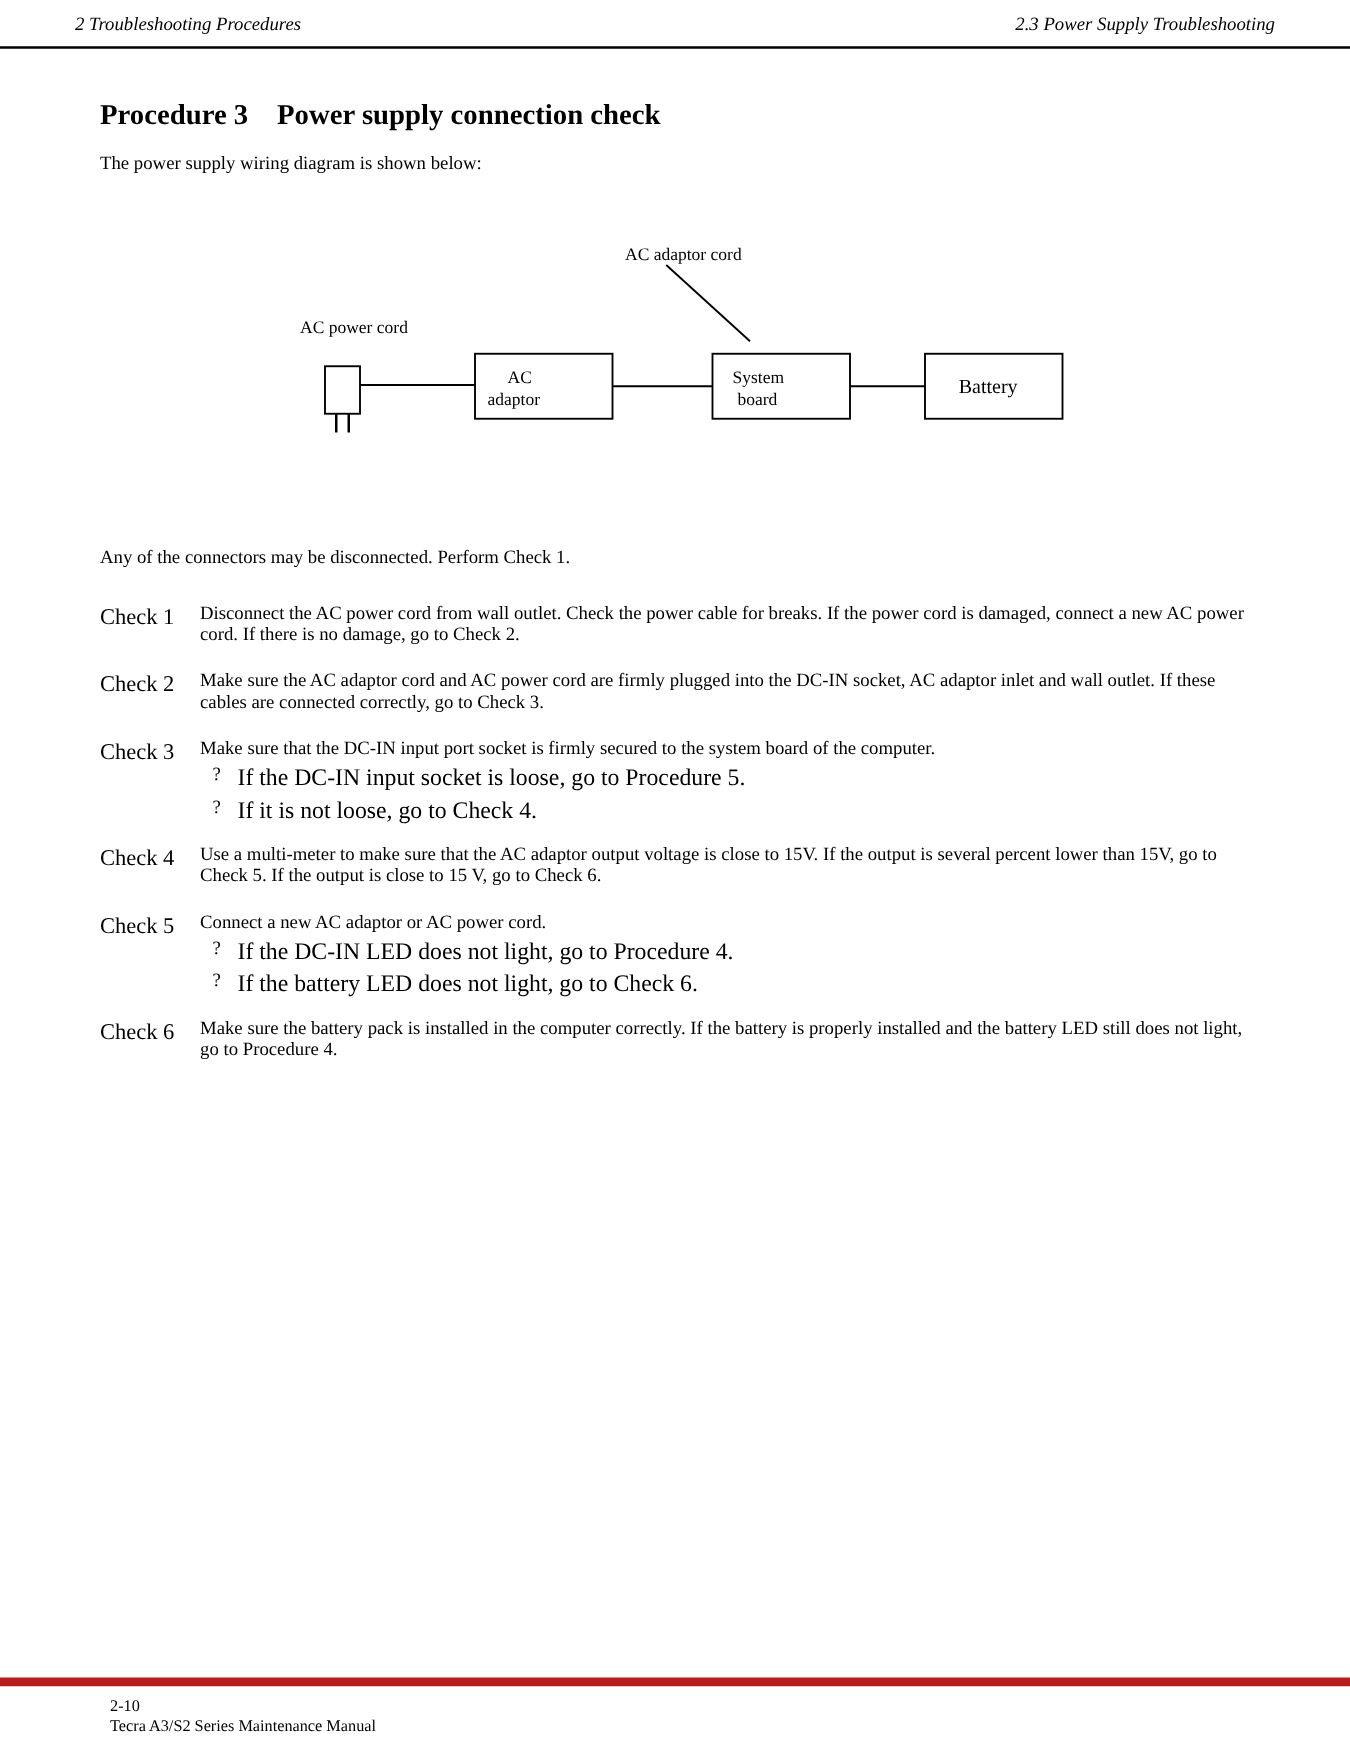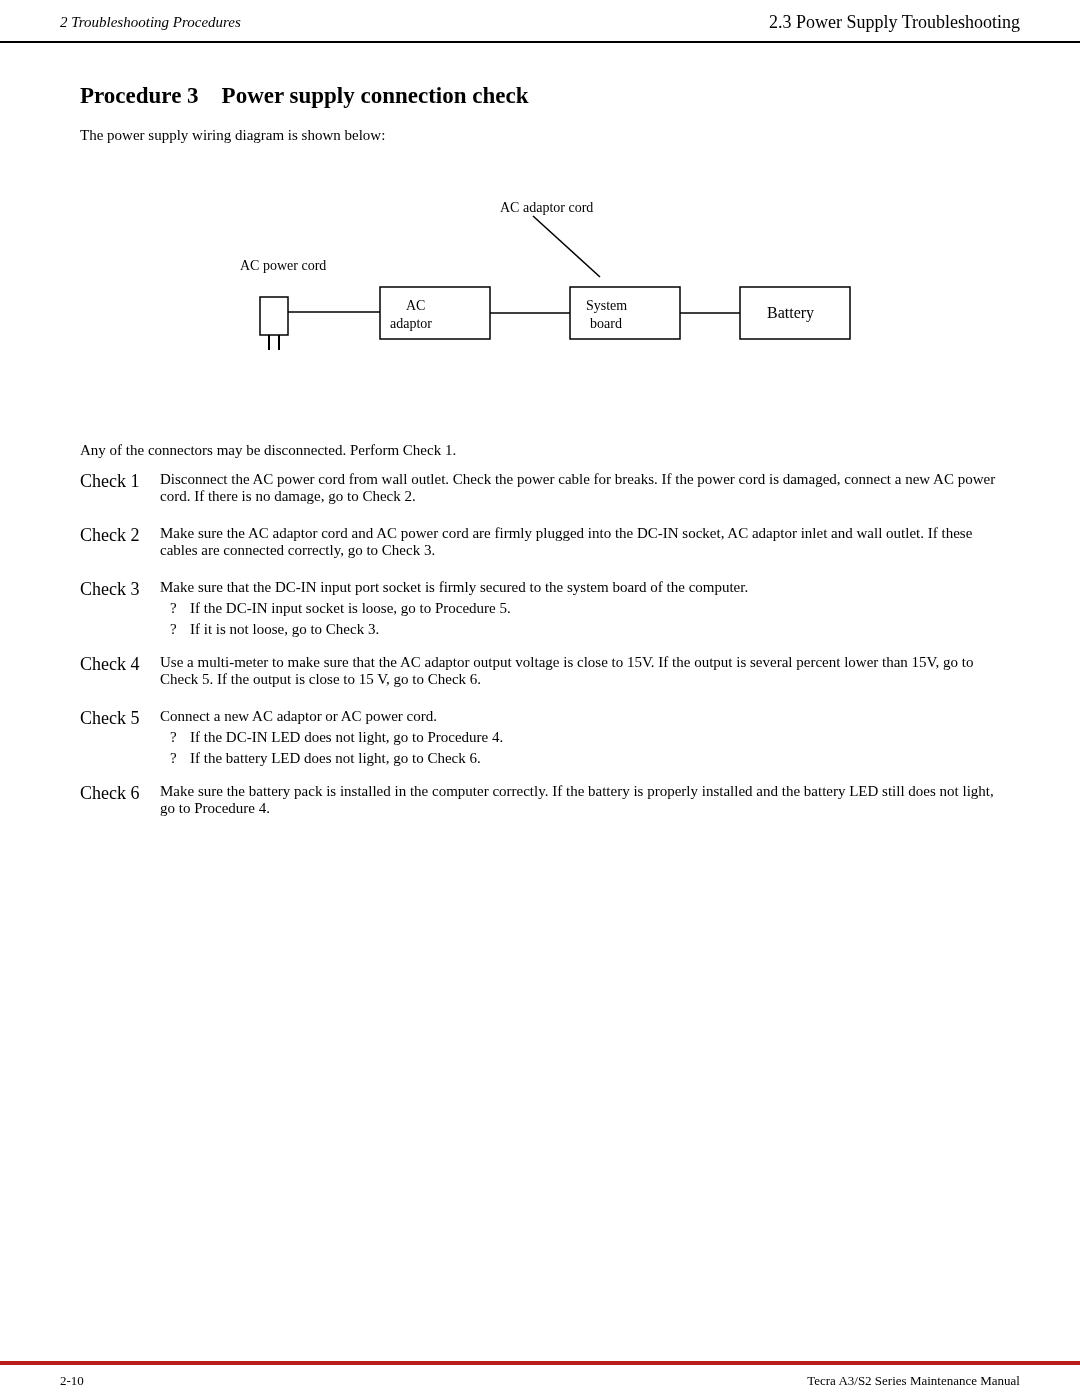--- a/index.html
+++ b/index.html
@@ -29,21 +29,22 @@
       padding: 12px 60px 8px 60px;
       border-bottom: 2px solid #000;
       margin-bottom: 0;
       gap: 29px;
     }
     .header-left {
       font-style: italic;
       font-size: 15px;
     }
     .header-right {
-      font-size: 18px;
+      font-style: italic;
+      font-size: 15px;
     }
 
     
     .content {
       padding: 40px 80px 60px 80px;
     }
 
     
     .procedure-title {
       font-size: 23px;
@@ -66,21 +67,21 @@
       height: 220px;
     }
 
     
     .checks {
       margin-top: 20px;
     }
 
     .connector-text {
       font-size: 15px;
-      margin-bottom: 12px;
+      margin-bottom: 28px;
     }
 
     .check-item {
       display: flex;
       margin-bottom: 16px;
       align-items: flex-start;
     }
     .check-label {
       min-width: 80px;
       font-size: 18px;
@@ -96,34 +97,35 @@
     .bullet-item {
       display: flex;
       margin-top: 4px;
       margin-left: 10px;
     }
     .bullet-q {
       min-width: 20px;
       font-size: 15px;
     }
     .bullet-text {
-      font-size: 15px;
+      font-size: 19px;
     }
 
     
     .footer {
       position: absolute;
       bottom: 0;
       left: 0;
       right: 0;
-      border-top: 4px solid #b91c1c;
+      border-top: 7px solid #b91c1c;
       display: flex;
       justify-content: space-between;
-      padding: 8px 60px;
+      padding: 8px 88px;
       font-size: 13px;
+      flex-direction: column;
     }
 
     
     .diagram-svg {
       display: block;
     }
   </style>
 </head>
 <body>
 
@@ -196,21 +198,21 @@
           <div class="check-item">
             <span class="check-label">Check 3</span>
             <div class="check-body">
               <p>Make sure that the DC-IN input port socket is firmly secured to the system board of the computer.</p>
               <div class="bullet-item">
                 <span class="bullet-q">?</span>
                 <span class="bullet-text">  If the DC-IN input socket is loose, go to Procedure 5.</span>
               </div>
               <div class="bullet-item">
                 <span class="bullet-q">?</span>
-                <span class="bullet-text">  If it is not loose, go to Check 3.</span>
+                <span class="bullet-text">  If it is not loose, go to Check 4.</span>
               </div>
             </div>
           </div>
           <div class="check-item">
             <span class="check-label">Check 4</span>
             <div class="check-body">
               <p>Use a multi-meter to make sure that the AC adaptor output voltage is close to 15V.  If the output is several percent lower than 15V, go to Check 5.  If the output is close to 15 V, go to Check 6.</p>
             </div>
           </div>
           <div class="check-item">

